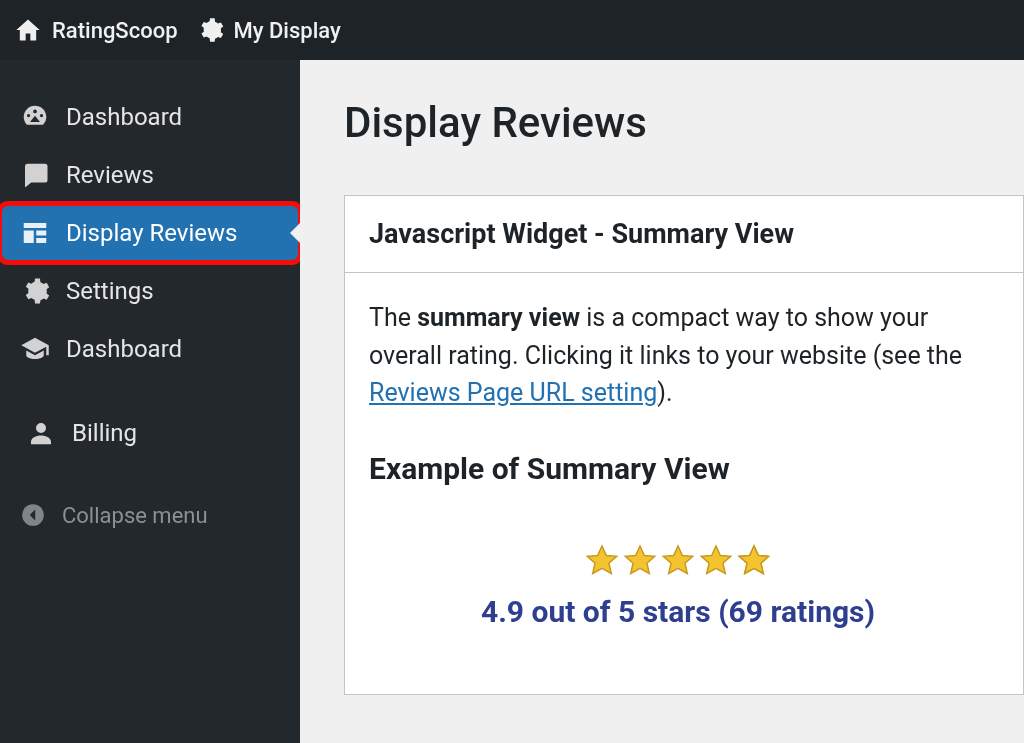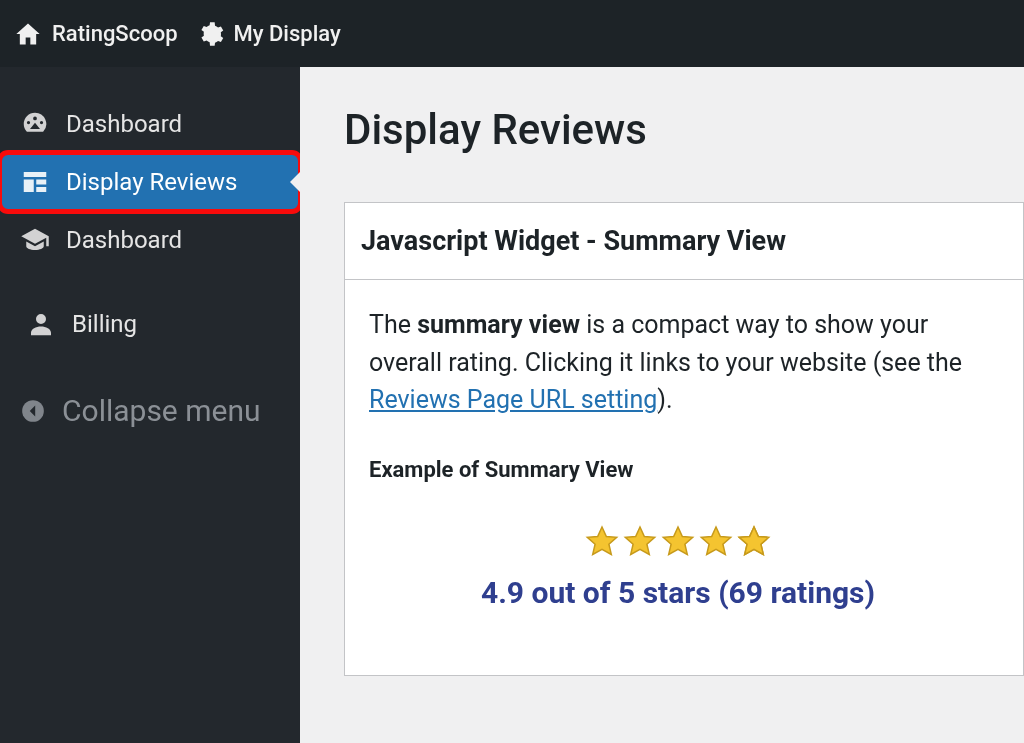--- a/index.html
+++ b/index.html
@@ -1,19 +1,19 @@
 <!DOCTYPE html>
 <html><head>
 <meta charset="utf-8">
 <style>
   * { box-sizing: border-box; margin: 0; padding: 0; }
   html, body { height: 100%; font-family: -apple-system, BlinkMacSystemFont, "Segoe UI", Roboto, sans-serif; overflow: hidden; }
 
   .topbar {
-    height: 67px;
+    height: 60px;
     background: #1d2327;
     color: #f0f0f0;
     display: flex;
     align-items: center;
     padding: 0 14px;
     gap: 18px;
     font-size: 22px;
     font-weight: 500;
   }
   .topbar .item { display: flex; align-items: center; gap: 10px; cursor: pointer; }
@@ -51,21 +51,21 @@
     border-top: 10px solid transparent;
     border-bottom: 10px solid transparent;
     border-right: 10px solid #f0f0f1;
   }
   .sidebar .menu-item.highlighted {
     outline: 5px solid #f80b0b;
     outline-offset: -2px;
     border-radius: 8px;
   }
   .sidebar .menu-item svg { width: 30px; height: 30px; fill: currentColor; opacity: 0.9; flex-shrink: 0; }
-  .sidebar .menu-item.collapse { color: #8b9096; font-size: 30px; margin-top: 26px; }
+  .sidebar .menu-item.collapse { color: #8b9096; font-size: 22px; margin-top: 26px; }
   .sidebar .menu-item.collapse svg { width: 26px; height: 26px; fill: #8b9096; }
 
   .main {
     flex: 1;
     background: #f0f0f1;
     overflow: hidden;
     position: relative;
   }
   .page-title {
     font-size: 42px;
@@ -73,38 +73,38 @@
     color: #1d2327;
     padding: 38px 0 38px 44px;
   }
   .card {
     margin: 10px 0 0 44px;
     background: #fff;
     border: 1px solid #c3c4c7;
   }
   .card-header {
     border-bottom: 1px solid #c3c4c7;
-    padding: 22px 16px;
+    padding: 22px 24px;
     font-size: 27px;
     font-weight: 700;
     color: #1d2327;
   }
   .card-body {
     padding: 26px 36px 60px 24px;
     font-size: 25px;
     color: #1d2327;
     line-height: 1.5;
   }
   .card-body p { margin-bottom: 34px; }
   .card-body strong { font-weight: 700; }
   .card-body a { color: #2271b1; text-decoration: underline; }
   .section-heading {
-    font-size: 22px;
+    font-size: 30px;
     font-weight: 700;
-    margin-bottom: 38px;
+    margin-bottom: 52px;
   }
 
   .rating-block { text-align: center; }
   .stars { display: inline-flex; gap: 2px; margin-bottom: 6px; }
   .stars svg { width: 36px; height: 36px; }
   .star-full { fill: #f4c430; stroke: #c79a1b; stroke-width: 1; }
   .star-partial .full { fill: #f4c430; }
   .star-partial .empty { fill: #fff; }
   .star-partial { stroke: #c79a1b; stroke-width: 1; }
   .rating-text {
@@ -135,28 +135,40 @@
   <nav class="sidebar">
 
     <div class="menu-item">
       <svg viewBox="0 0 24 24">
           <path d="M12 3a9 9 0 00-9 9c0 2.4.95 4.58 2.5 6.2h13A9 9 0 0012 3zm0 3a1.5 1.5 0 110 3 1.5 1.5 0 010-3zm-5.2 3.5a1.3 1.3 0 110 2.6 1.3 1.3 0 010-2.6zm10.4 0a1.3 1.3 0 110 2.6 1.3 1.3 0 010-2.6zM12 11l4 5H8l4-5z"></path>
         </svg>
       <span>Dashboard</span>
     </div>
 
 
+    <div class="menu-item">
+      <svg viewBox="0 0 24 24">
+          <path d="M4 3h16a2 2 0 012 2v11a2 2 0 01-2 2H9l-5 4V5a2 2 0 012-2z"></path>
+        </svg>
+      <span>Reviews</span>
+    </div>
 
     <div class="menu-item active highlighted">
       <svg viewBox="0 0 24 24">
           <path d="M3 4h18v4H3V4zm0 6h8v10H3V10zm10 0h8v4h-8v-4zm0 6h8v4h-8v-4z"></path>
         </svg>
       <span>Display Reviews</span>
     </div>
 
+    <div class="menu-item">
+      <svg viewBox="0 0 24 24">
+          <path d="M12 8a4 4 0 100 8 4 4 0 000-8zm9.4 4c0-.5-.05-1-.15-1.5l2.1-1.6-2-3.4-2.45 1a7.6 7.6 0 00-2.6-1.5L16 2h-4l-.3 2.6a7.6 7.6 0 00-2.6 1.5l-2.45-1-2 3.4 2.1 1.6A7.5 7.5 0 006.6 12c0 .5.05 1 .15 1.5l-2.1 1.6 2 3.4 2.45-1a7.6 7.6 0 002.6 1.5L12 22h4l.3-2.6a7.6 7.6 0 002.6-1.5l2.45 1 2-3.4-2.1-1.6c.1-.5.15-1 .15-1.5z"></path>
+        </svg>
+      <span>Settings</span>
+    </div>
 
     <div class="menu-item">
       <svg viewBox="0 0 24 24">
           <path d="M12 3L1 9l11 6 9-4.9V17h2V9L12 3zM5 13.2V17c0 1.7 3.1 3 7 3s7-1.3 7-3v-3.8l-7 3.8-7-3.8z"></path>
         </svg>
       <span>Dashboard</span>
     </div>
 
     <div class="menu-item" style="margin-top:26px;padding-left:26px;">
       <svg viewBox="0 0 24 24">

